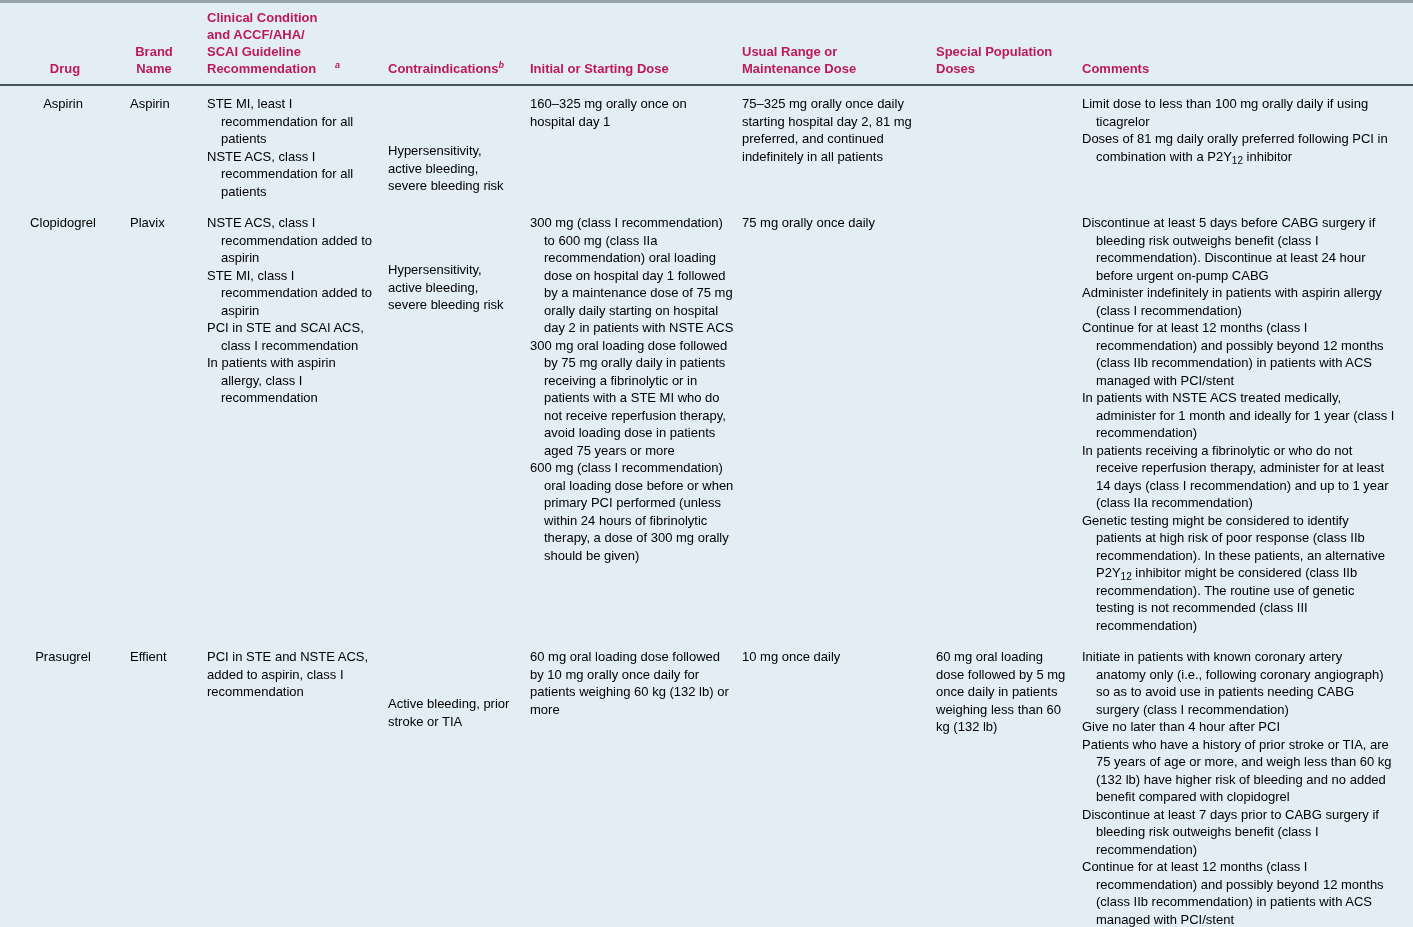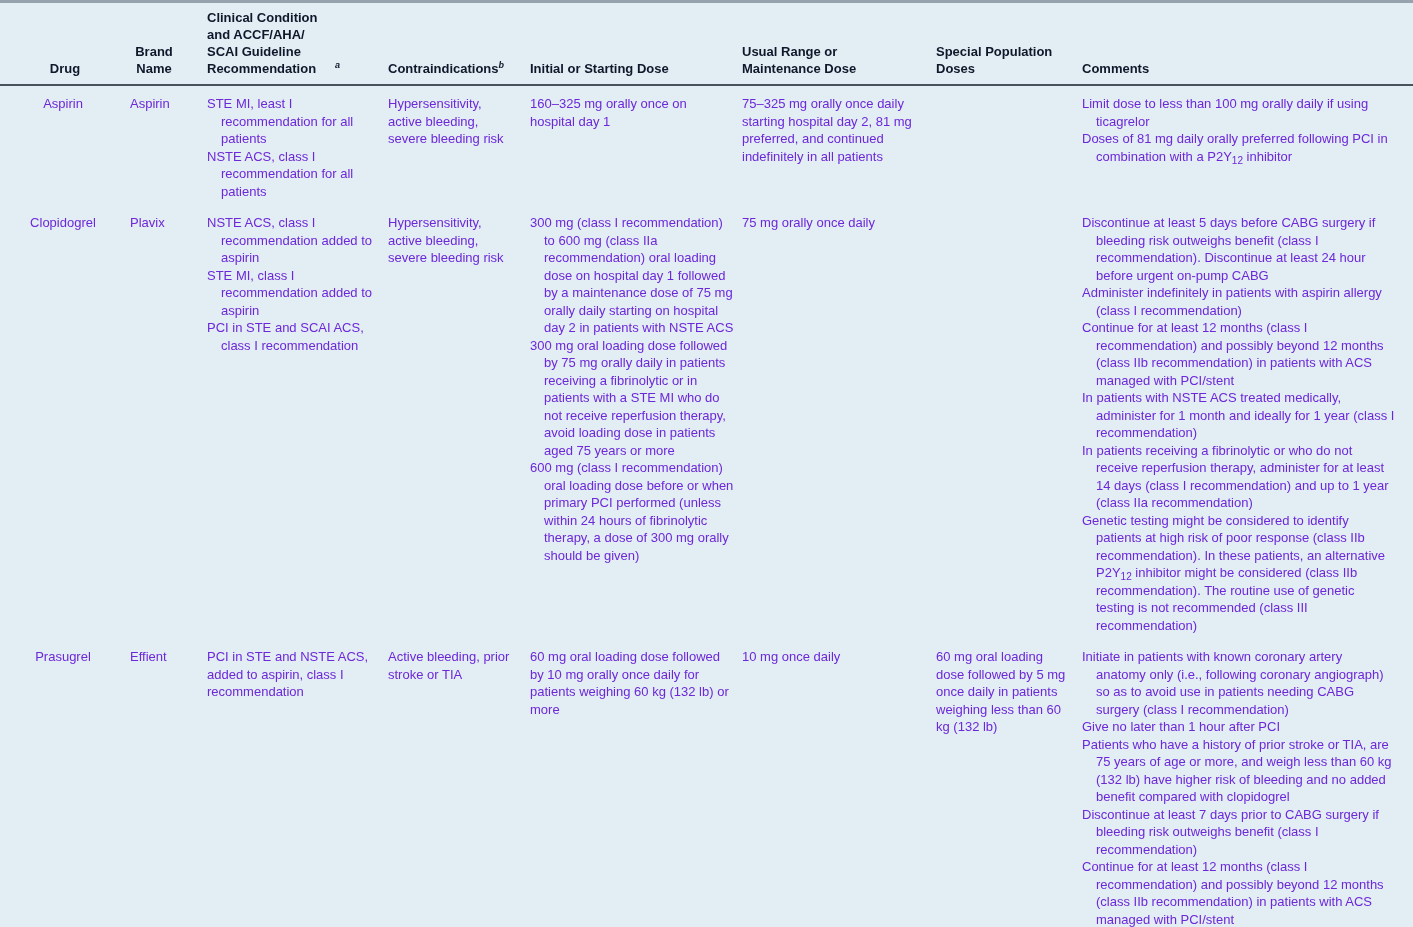--- a/index.html
+++ b/index.html
@@ -21,44 +21,44 @@
   .header-row {
     display: flex;
     align-items: flex-end;
     padding: 6px 0 7px 10px;
     border-bottom: 2px solid #47545c;
   }
   .hcell {
     font-size: 13px;
     font-weight: bold;
     line-height: 17px;
-    color: #0f172a;
+    color: #be185d;
     padding-right: 10px;
   }
   .hcell .hlabel { display: inline; }
   .hcell sup { font-size: 9px; font-style: italic; font-weight: bold; }
   .trow {
     display: flex;
     align-items: flex-start;
     padding: 9px 0 5px 10px;
   }
   .cell { padding-right: 14px; }
   .cell p {
     margin: 0;
     font-size: 13px;
     line-height: 17.5px;
-    color: #6d28d9;
+    color: #000000;
   }
   .cell p.hang { padding-left: 14px; text-indent: -14px; }
   sub.chem { font-size: 10px; line-height: 0; vertical-align: -3px; }
   
   .c-drug               { width: 120px; text-align: center; }
   .c-brand              { width: 77px;  }
   .c-clinical           { width: 181px; }
-  .c-contraindications  { width: 142px; }
+  .c-contraindications  { width: 142px; margin-top: 47px; }
   .c-initial_dose       { width: 212px; padding-right: 7px; }
   .c-usual_range        { width: 194px; padding-right: 20px; }
   .c-special_population { width: 146px; }
   .c-comments           { width: 331px; padding-right: 18px; }
   
   .h-brand .hlabel              { display: inline-block; max-width: 48px; text-align: center; }
   .h-clinical .hlabel           { display: inline-block; max-width: 128px; }
   .h-usual_range .hlabel        { display: inline-block; max-width: 126px; }
   .h-special_population .hlabel { display: inline-block; max-width: 122px; }
 </style>
@@ -107,20 +107,21 @@
         <div class="cell c-drug">
           <p>Clopidogrel</p>
         </div>
         <div class="cell c-brand">
           <p>Plavix</p>
         </div>
         <div class="cell c-clinical">
           <p class="hang">NSTE ACS, class I recommendation added to aspirin</p>
           <p class="hang">STE MI, class I recommendation added to aspirin</p>
           <p class="hang">PCI in STE and SCAI ACS, class I recommendation</p>
+          <p class="hang">In patients with aspirin allergy, class I recommendation</p>
         </div>
         <div class="cell c-contraindications">
           <p>Hypersensitivity, active bleeding, severe bleeding risk</p>
         </div>
         <div class="cell c-initial_dose">
           <p class="hang">300 mg (class I recommendation) to 600 mg (class IIa recommendation) oral loading dose on hospital day 1 followed by a maintenance dose of 75 mg orally daily starting on hospital day 2 in patients with NSTE ACS</p>
           <p class="hang">300 mg oral loading dose followed by 75 mg orally daily in patients receiving a fibrinolytic or in patients with a STE MI who do not receive reperfusion therapy, avoid loading dose in patients aged 75 years or more</p>
           <p class="hang">600 mg (class I recommendation) oral loading dose before or when primary PCI performed (unless within 24 hours of fibrinolytic therapy, a dose of 300 mg orally should be given)</p>
         </div>
         <div class="cell c-usual_range">
@@ -153,20 +154,20 @@
           <p>60 mg oral loading dose followed by 10 mg orally once daily for patients weighing 60 kg (132 lb) or more</p>
         </div>
         <div class="cell c-usual_range">
           <p>10 mg once daily</p>
         </div>
         <div class="cell c-special_population">
           <p>60 mg oral loading dose followed by 5 mg once daily in patients weighing less than 60 kg (132 lb)</p>
         </div>
         <div class="cell c-comments">
           <p class="hang">Initiate in patients with known coronary artery anatomy only (i.e., following coronary angiograph) so as to avoid use in patients needing CABG surgery (class I recommendation)</p>
-          <p class="hang">Give no later than 1 hour after PCI</p>
+          <p class="hang">Give no later than 4 hour after PCI</p>
           <p class="hang">Patients who have a history of prior stroke or TIA, are 75 years of age or more, and weigh less than 60 kg (132 lb) have higher risk of bleeding and no added benefit compared with clopidogrel</p>
           <p class="hang">Discontinue at least 7 days prior to CABG surgery if bleeding risk outweighs benefit (class I recommendation)</p>
           <p class="hang">Continue for at least 12 months (class I recommendation) and possibly beyond 12 months (class IIb recommendation) in patients with ACS managed with PCI/stent</p>
         </div>
       </div>
     </div>
 </div>
 
 </body></html>

